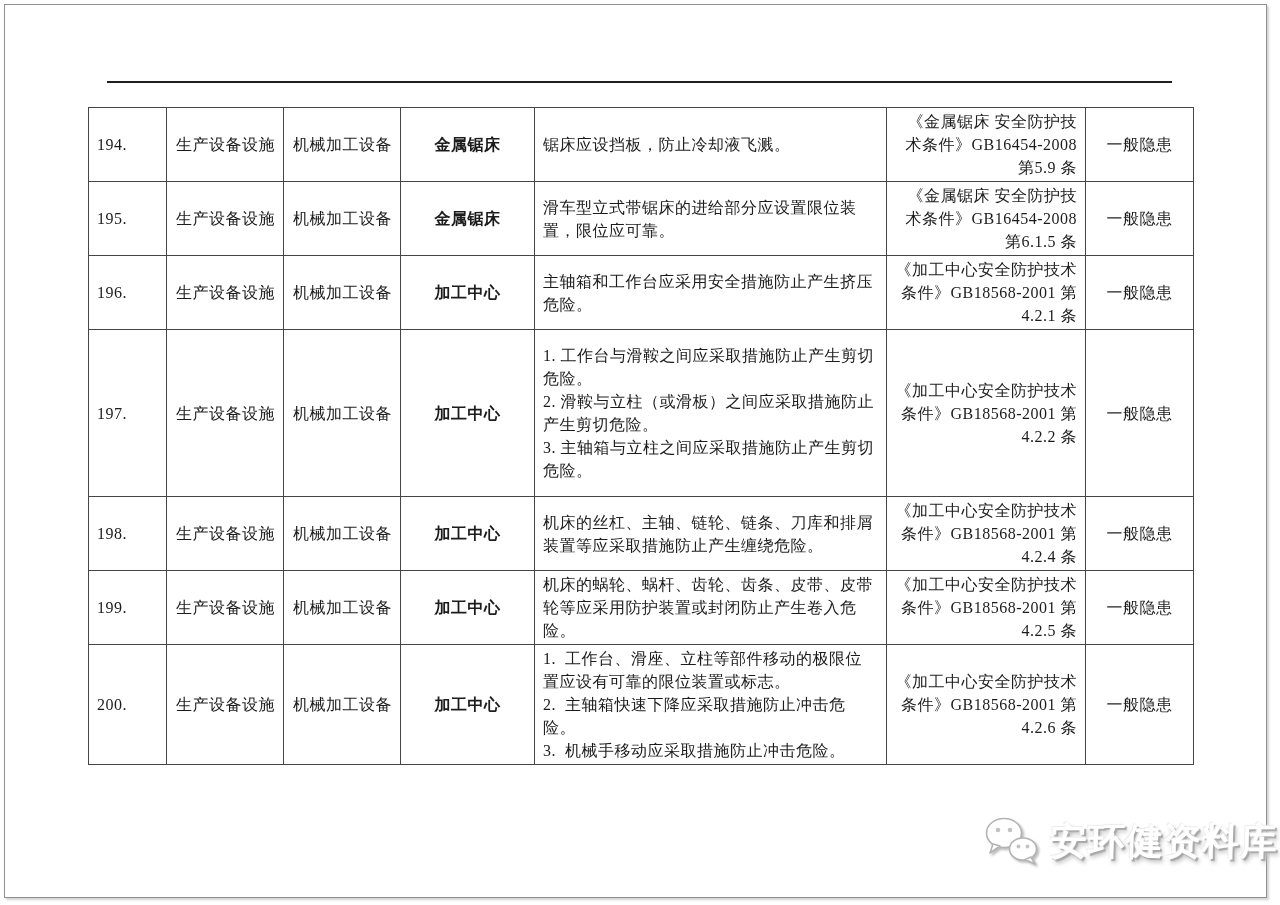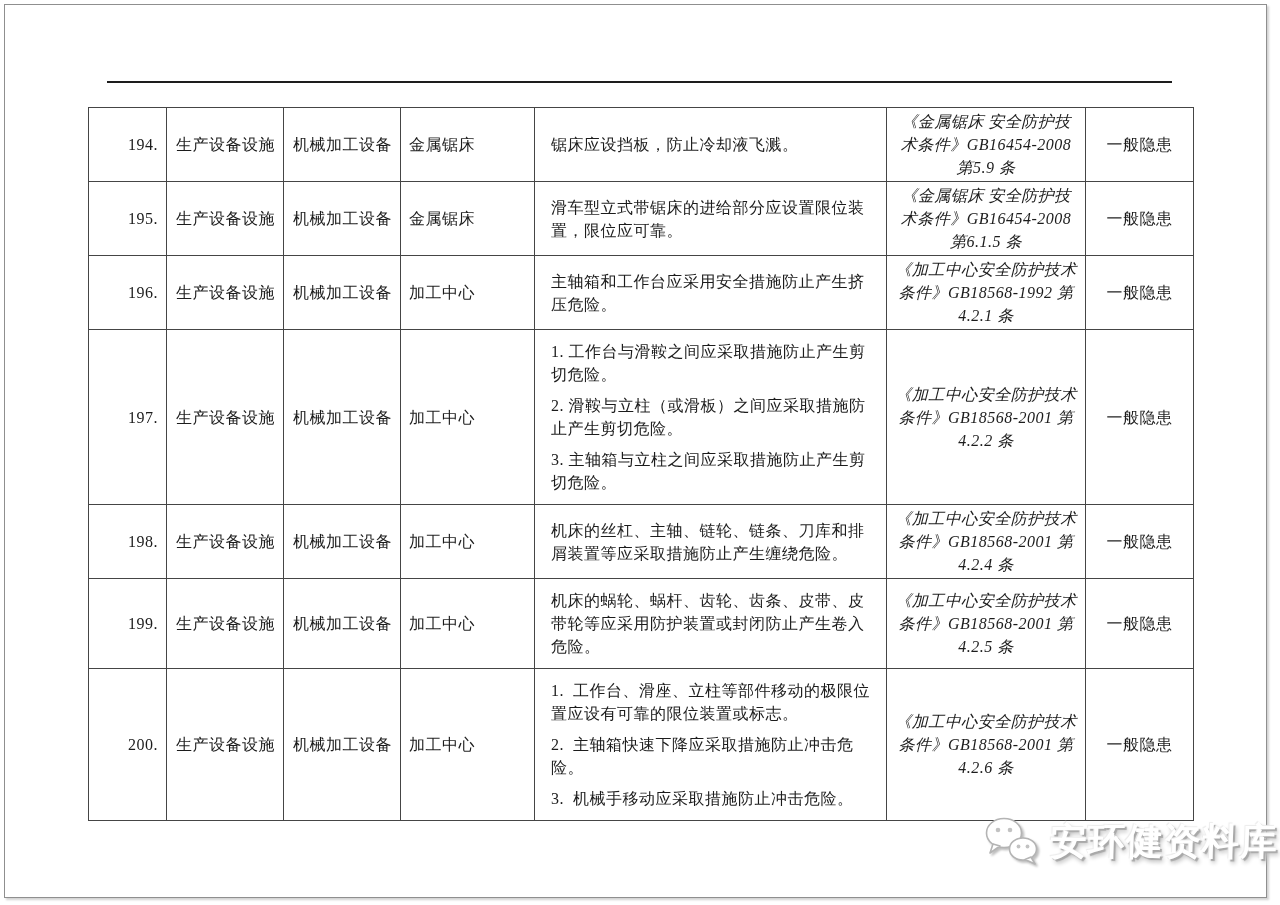--- a/index.html
+++ b/index.html
@@ -28,28 +28,28 @@
   }
   table.hazard td{
     border:1px solid #454545;
     padding:2px 8px;
     font-size:16px;
     line-height:23px;
     letter-spacing:0.5px;
     vertical-align:middle;
     overflow:hidden;
   }
-  td.c-no{text-align:right;letter-spacing:0;padding:2px 2px;}
+  td.c-no{text-align:left;letter-spacing:0;padding:2px 2px;}
   td.c-cat1,td.c-cat2{text-align:right;padding:2px 3px;}
-  td.c-equip{text-align:left;padding-left:12px;}
+  td.c-equip{text-align:center;padding-left:12px;font-weight:bold;}
   td.c-desc{text-align:left;}
-  td.c-std{text-align:center;padding:2px 6px;font-style:italic;}
+  td.c-std{text-align:right;padding:2px 6px;}
   td.c-level{text-align:center;padding:2px 3px;}
   tr.pagebreak td{border-top-width:2px;}
-  .desc-item{margin:8px;}
+  .desc-item{margin:0;}
   .watermark{
     position:absolute;left:983px;top:816px;
     display:flex;align-items:center;gap:9px;
   }
   .wm-text{
     font-size:37px;
     font-weight:bold;
     color:#ffffff;
     letter-spacing:1px;
     text-shadow:-1px -1px 1px #ececec, 2px 2px 1px #a8a8a8, 3px 4px 4px #c2c2c2;
@@ -101,21 +101,21 @@
           <td class="c-level">一般隐患</td>
         </tr>
         <tr style="height: 72px;">
           <td class="c-no">196.</td>
           <td class="c-cat1">生产设备设施</td>
           <td class="c-cat2">机械加工设备</td>
           <td class="c-equip">加工中心</td>
           <td class="c-desc">
             <div class="desc-item">主轴箱和工作台应采用安全措施防止产生挤压危险。</div>
           </td>
-          <td class="c-std">《加工中心安全防护技术条件》GB18568-1992 第4.2.1 条</td>
+          <td class="c-std">《加工中心安全防护技术条件》GB18568-2001 第4.2.1 条</td>
           <td class="c-level">一般隐患</td>
         </tr>
         <tr style="height: 167px;">
           <td class="c-no">197.</td>
           <td class="c-cat1">生产设备设施</td>
           <td class="c-cat2">机械加工设备</td>
           <td class="c-equip">加工中心</td>
           <td class="c-desc">
             <div class="desc-item">1. 工作台与滑鞍之间应采取措施防止产生剪切危险。</div>
             <div class="desc-item">2. 滑鞍与立柱（或滑板）之间应采取措施防止产生剪切危险。</div>

